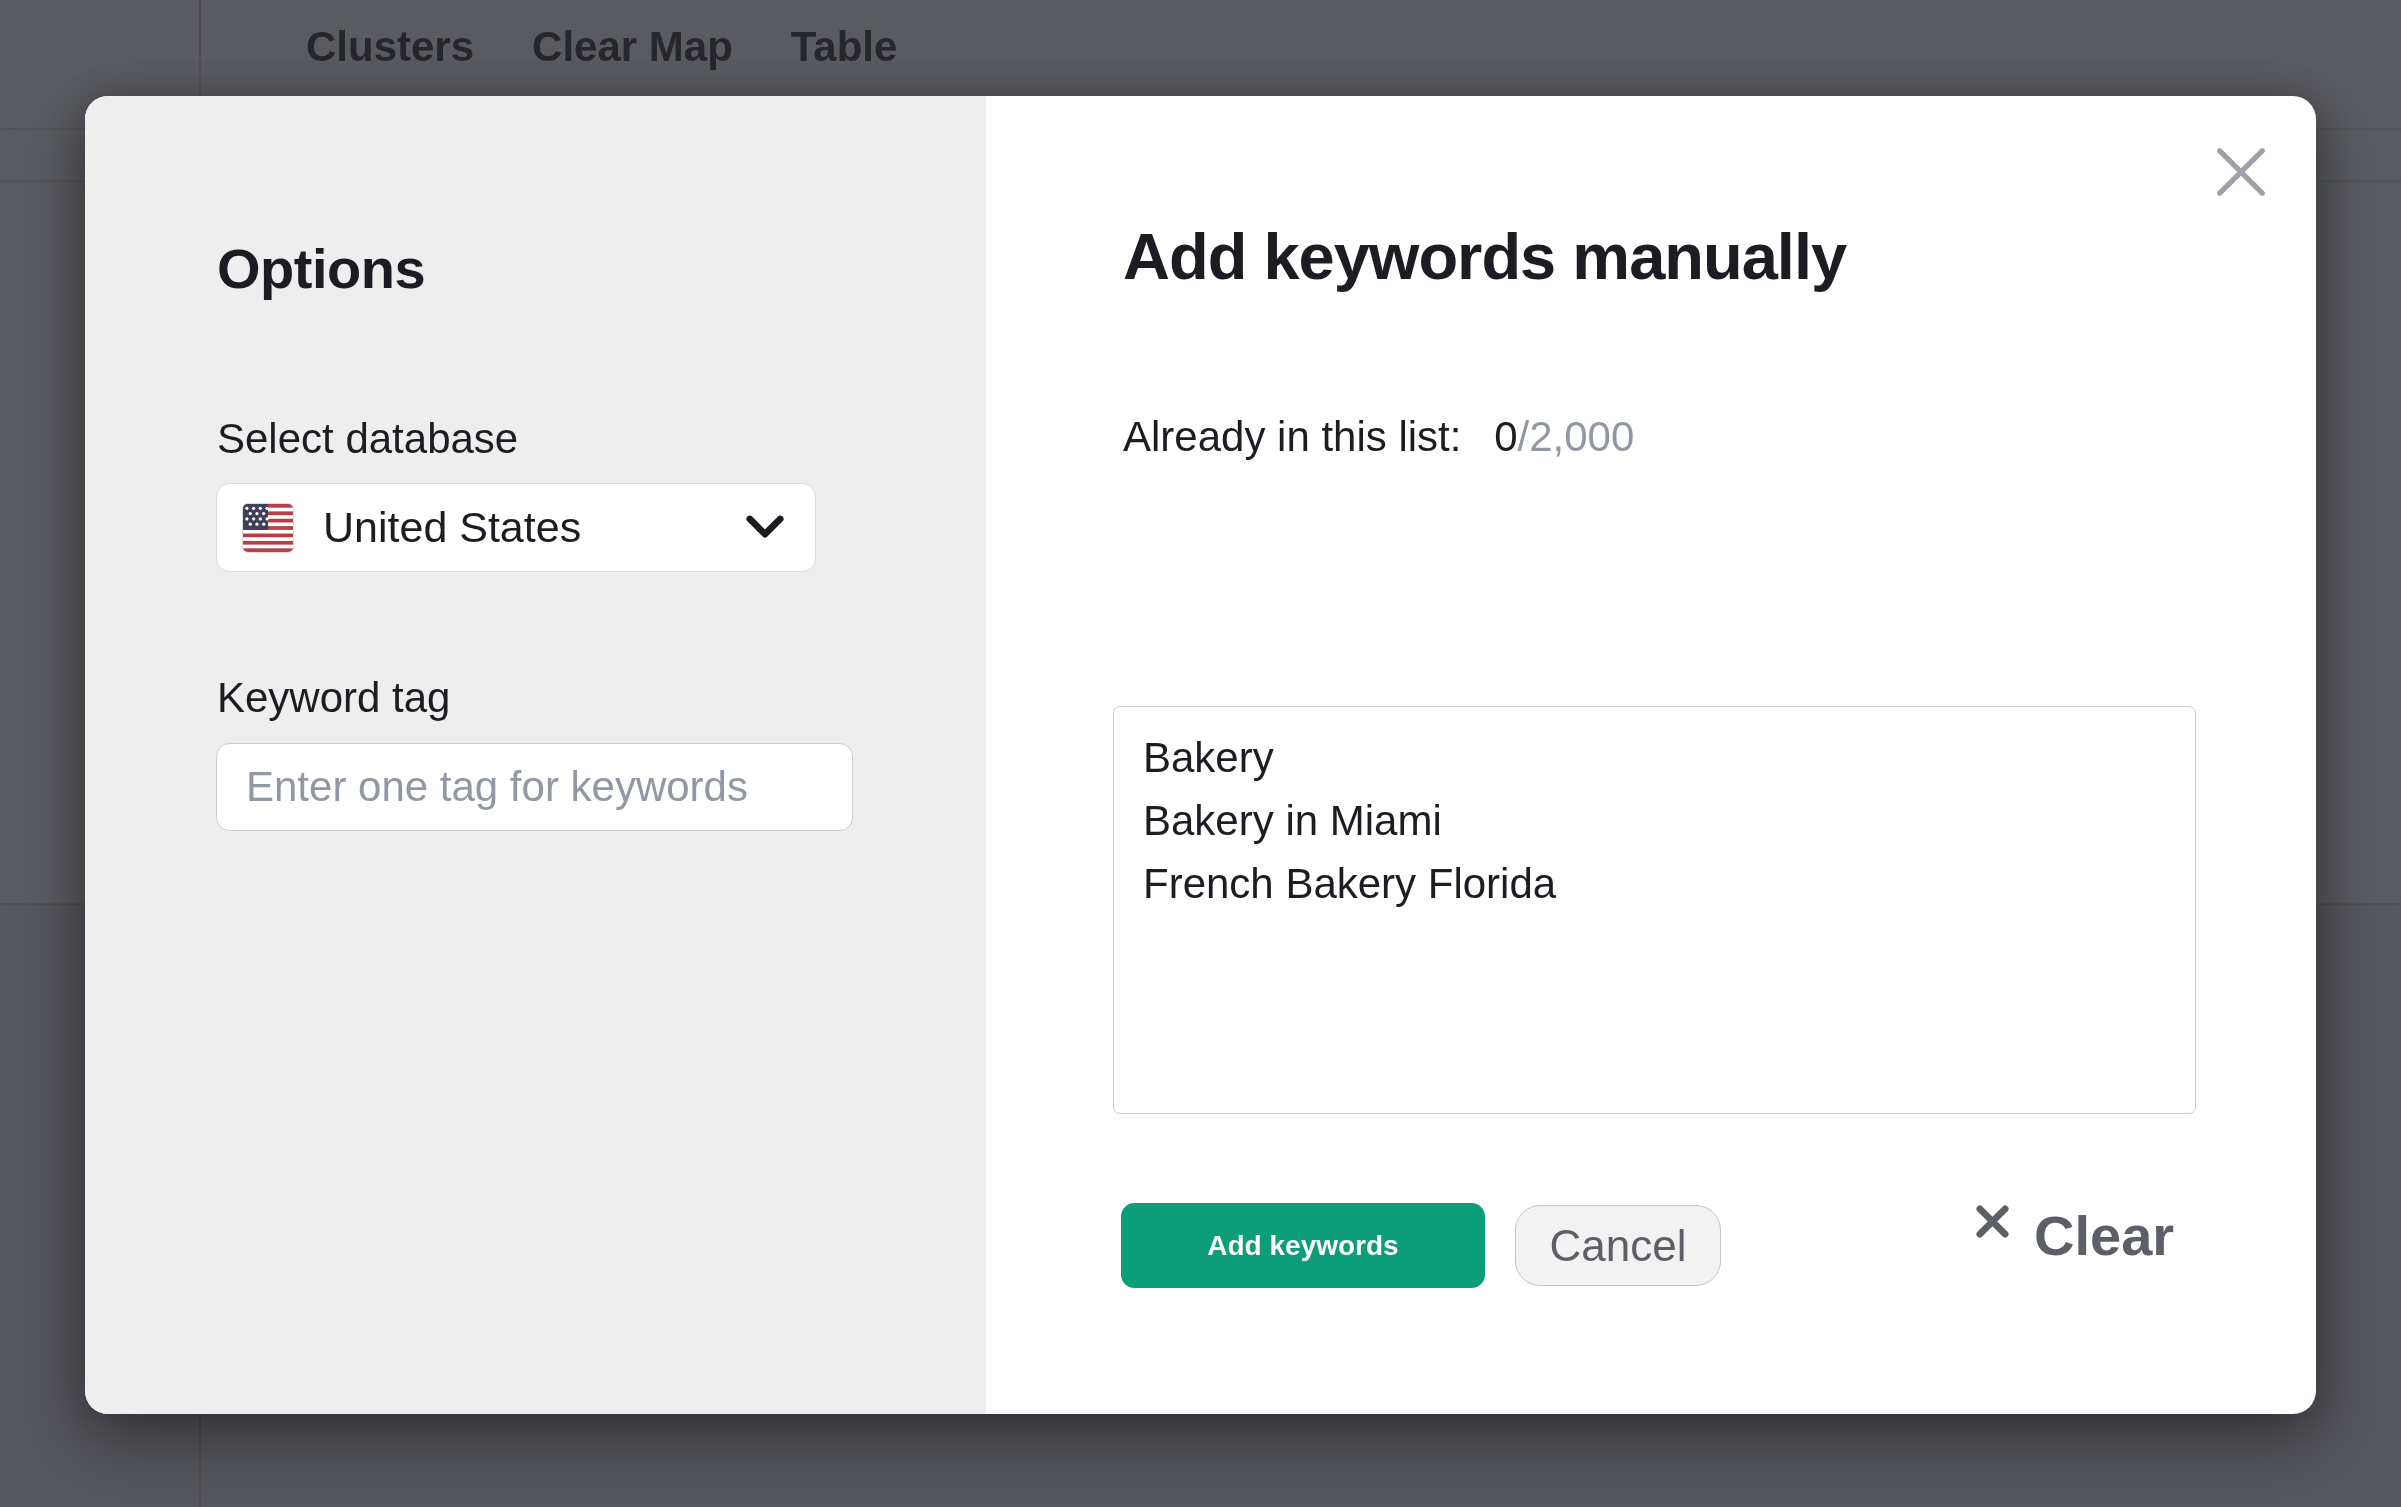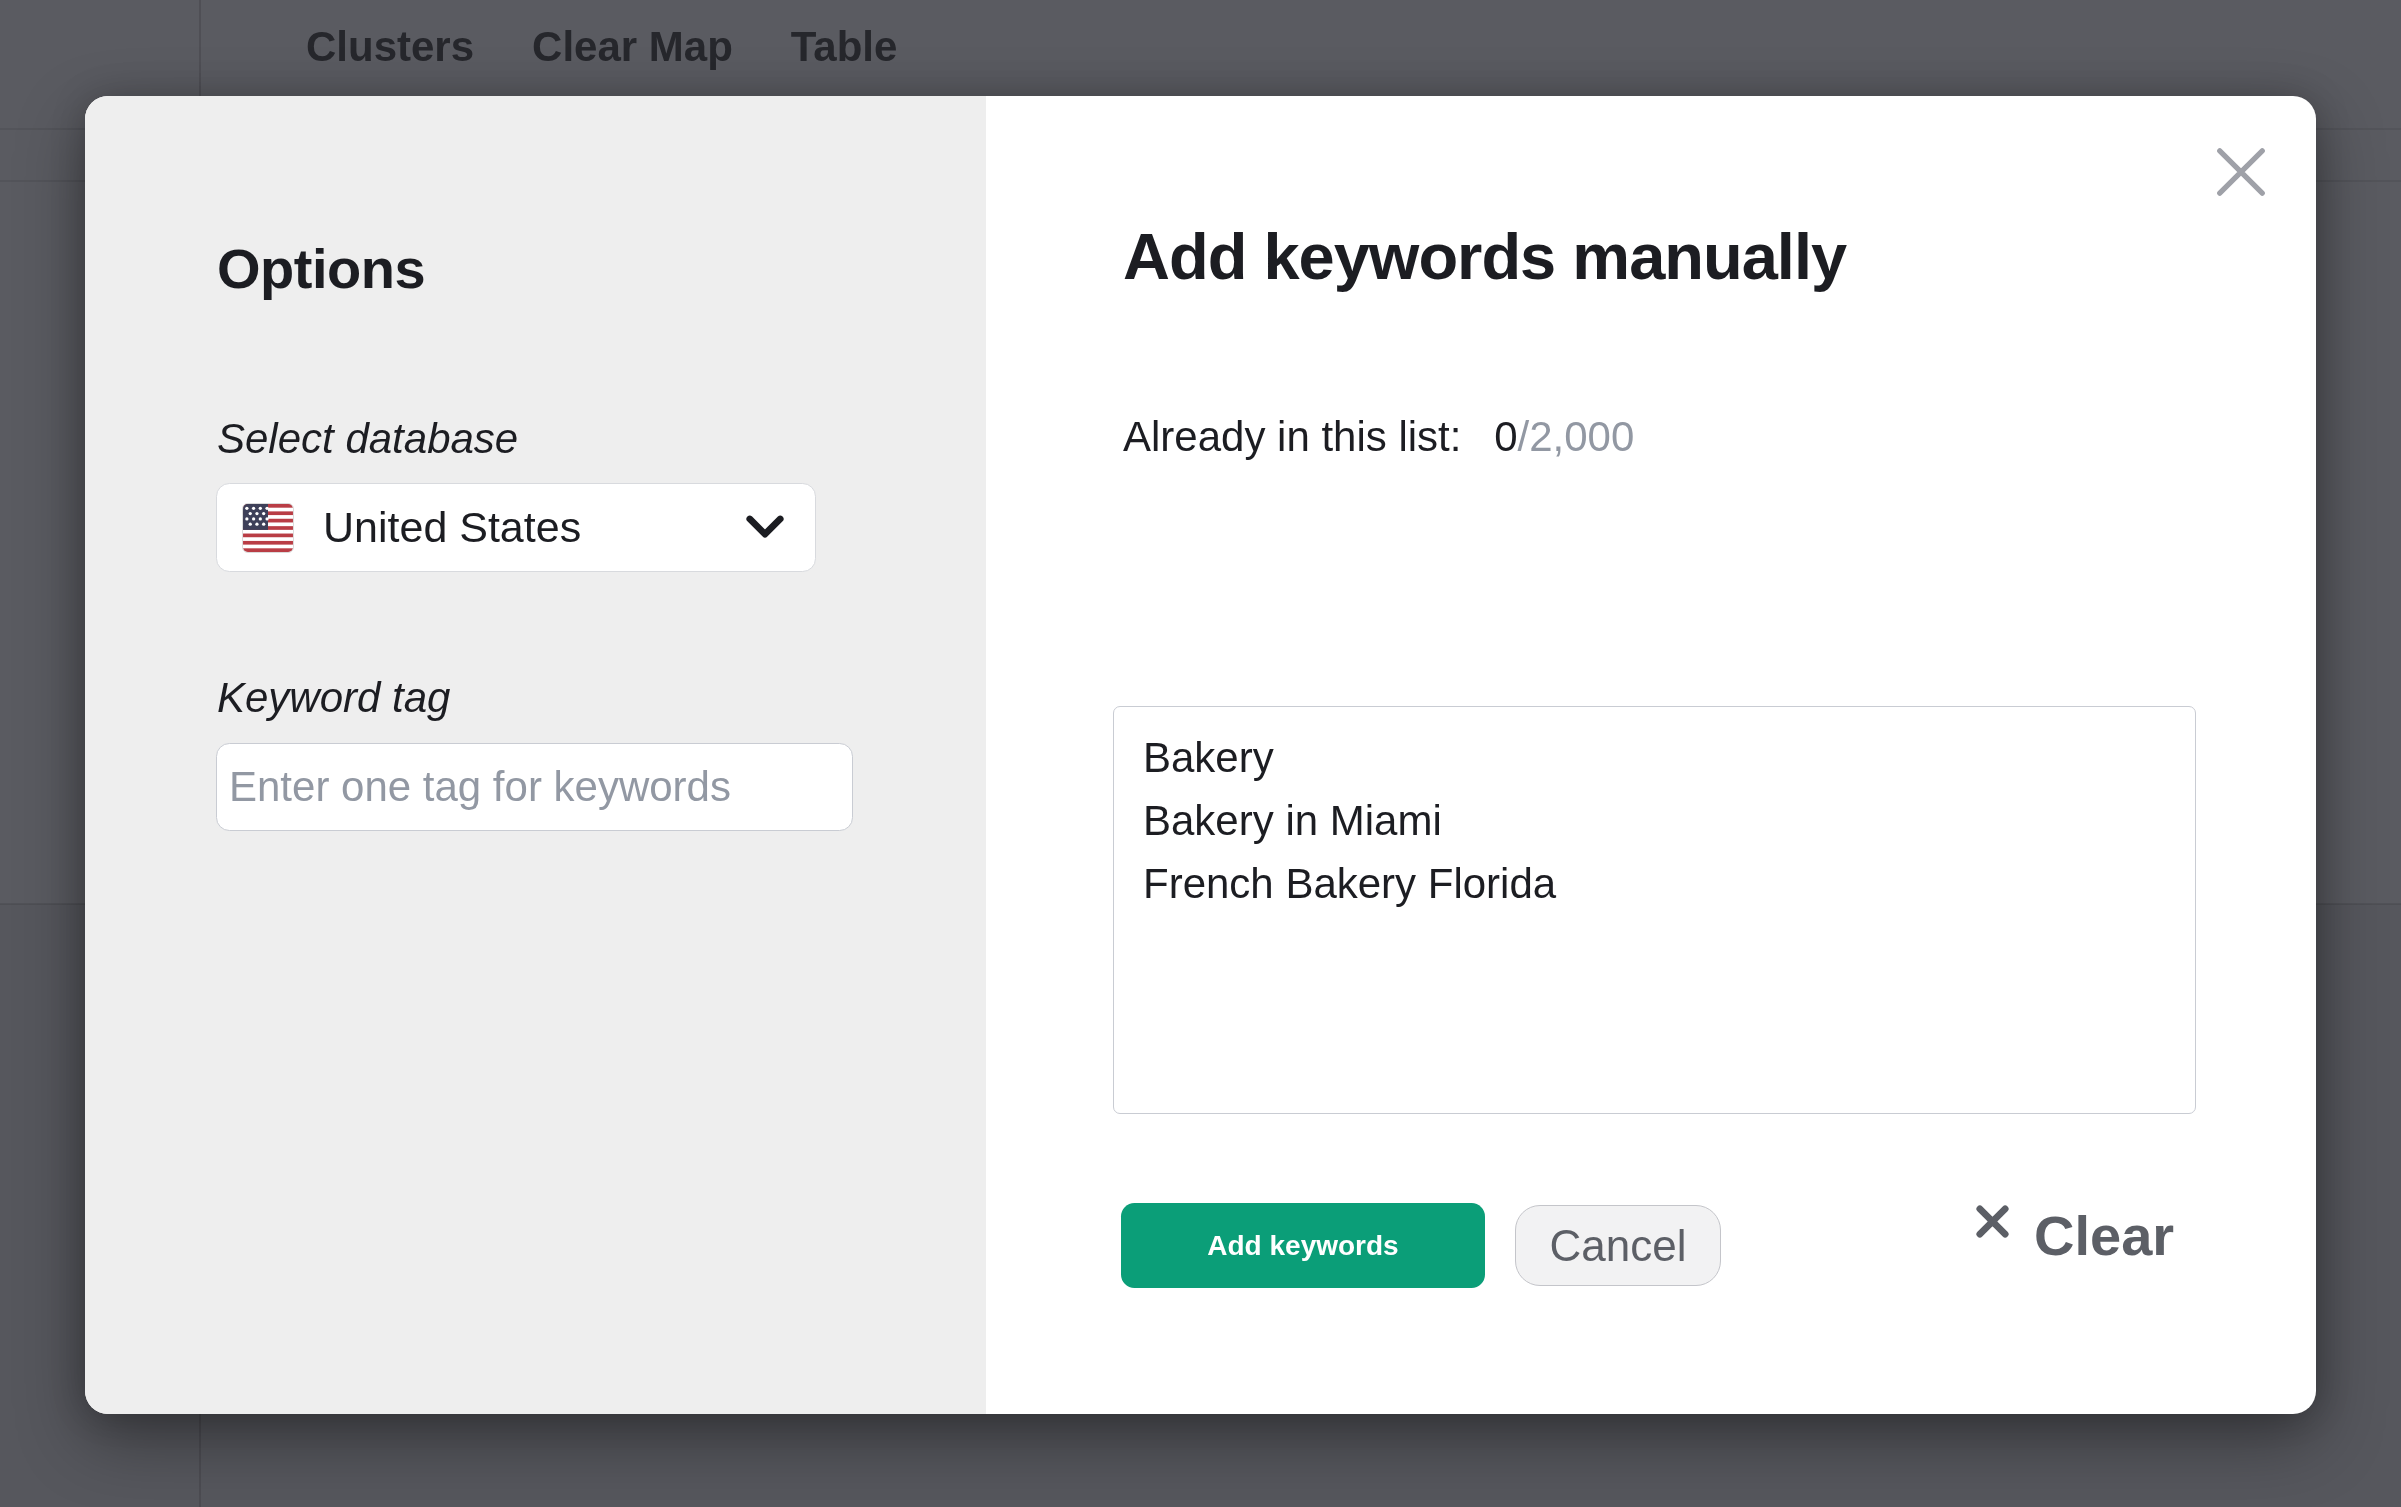--- a/index.html
+++ b/index.html
@@ -24,33 +24,33 @@
   .tabs{position:absolute;left:306px;top:0;height:93px;display:flex;align-items:center;gap:58px;z-index:1;}
   .tab{font-size:42px;font-weight:600;color:var(--tab-text);cursor:pointer;}
   
   .modal{
     position:absolute;left:85px;top:96px;width:2231px;height:1318px;z-index:2;
     border-radius:23px;background:var(--white);overflow:hidden;
     box-shadow:0 25px 67px rgba(0,0,0,.38),0 0 35px rgba(0,0,0,.18);
   }
   .left-panel{position:absolute;left:0;top:0;width:901px;height:100%;background:var(--panel);}
   .options-title{position:absolute;left:132px;top:140px;font-size:56px;font-weight:700;letter-spacing:-0.5px;}
-  .field-label{position:absolute;left:132px;font-size:42px;font-weight:500;color:var(--text-dark);font-style:italic;}
+  .field-label{position:absolute;left:132px;font-size:42px;font-weight:500;color:var(--text-dark);}
   .lbl-db{top:319px;} .lbl-tag{top:578px;}
   .select{
     position:absolute;left:131px;top:387px;width:600px;height:89px;background:var(--white);
     border:1.9px solid var(--border-light);border-radius:13.4px;display:flex;align-items:center;
     padding:0 30px 0 26px;cursor:pointer;
   }
   .select .flag{flex:0 0 auto;border-radius:4.8px;outline:1px solid rgba(0,0,0,.14);}
   .select .val{margin-left:30px;font-size:43px;font-weight:500;flex:1 1 auto;}
   .select .chev{flex:0 0 auto;}
   .tag-input{
     position:absolute;left:131px;top:647px;width:637px;height:88px;background:var(--white);
-    border:1.9px solid var(--border);border-radius:13.4px;padding:0 12px;font-size:42px;
+    border:1.9px solid var(--border);border-radius:13.4px;padding:0 29px;font-size:42px;
     font-family:inherit;color:var(--text-dark);outline:none;
   }
   .tag-input::placeholder{color:var(--text-gray);}
   
   .close-btn{
     position:absolute;left:2128px;top:48px;width:56px;height:56px;background:none;border:none;
     cursor:pointer;display:flex;align-items:center;justify-content:center;
   }
   .dlg-title{position:absolute;left:1038px;top:123px;font-size:65px;font-weight:700;letter-spacing:-1px;}
   .already{position:absolute;left:1038px;top:317px;font-size:42px;}

